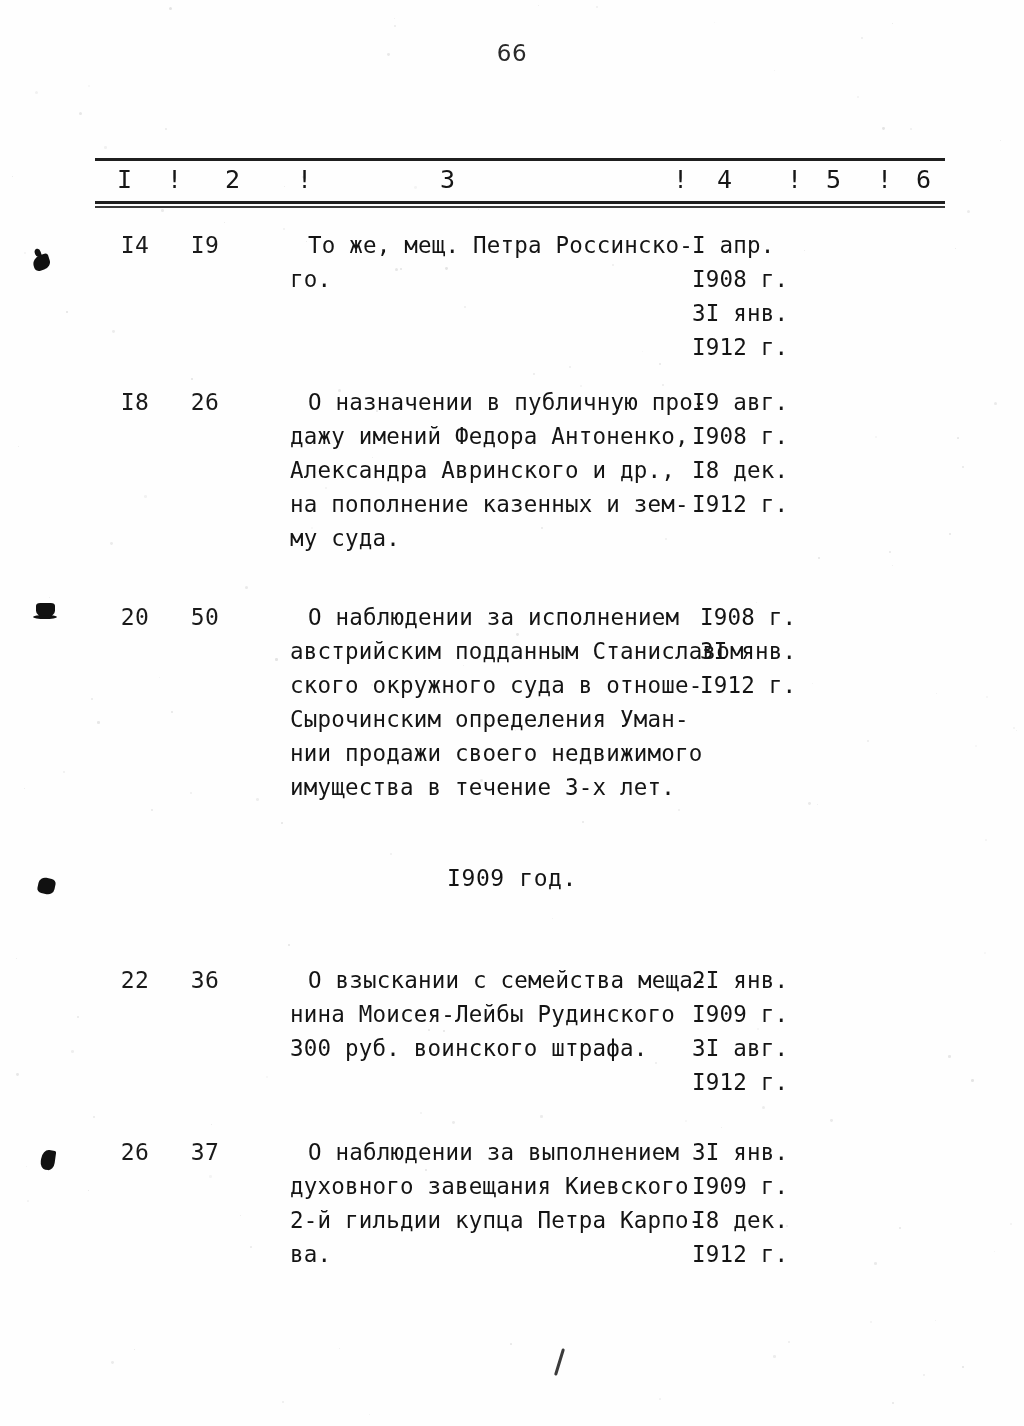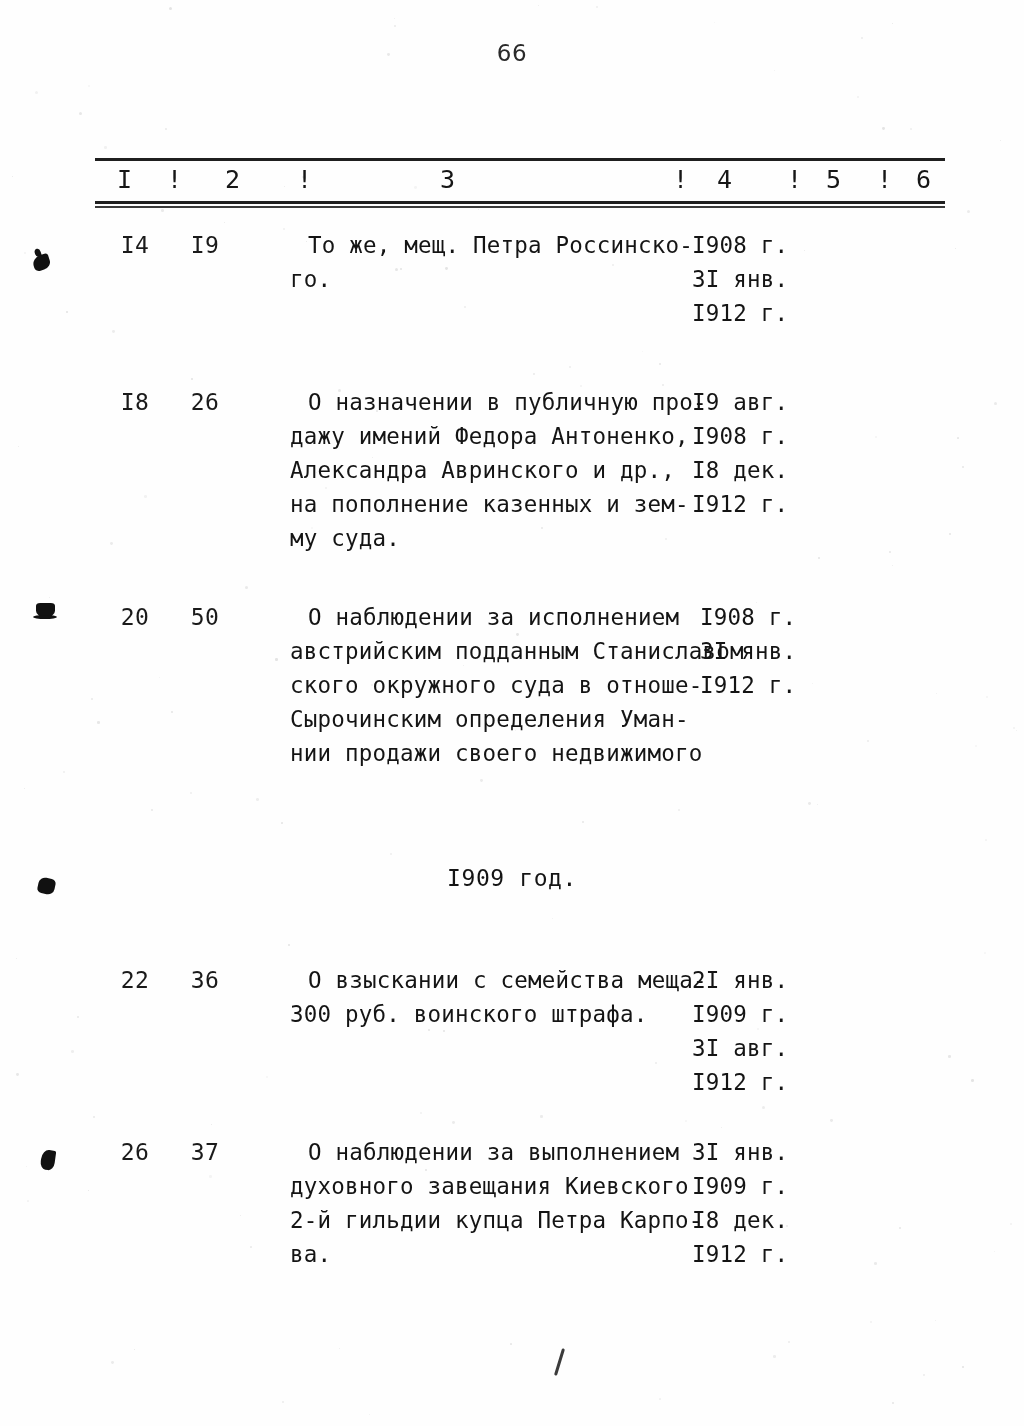--- a/index.html
+++ b/index.html
@@ -366,43 +366,43 @@
       <span style="left:731px">5</span>
       <span style="left:782px">!</span>
       <span style="left:821px">6</span>
     </div>
   </div>
 
   <div class="entry" style="top:228px">
     <div class="col-num1">I4</div>
     <div class="col-num2">I9</div>
     <div class="col-desc indent-first"><div>То же, мещ. Петра Россинско-</div><div>го.</div></div>
-    <div class="col-dates"><div>I908 г.</div><div>3I янв.</div><div>I912 г.</div></div>
+    <div class="col-dates"><div>I апр.</div><div>I908 г.</div><div>3I янв.</div><div>I912 г.</div></div>
   </div>
 
   <div class="entry" style="top:385px">
     <div class="col-num1">I8</div>
     <div class="col-num2">26</div>
     <div class="col-desc indent-first"><div>О назначении в публичную про-</div><div>дажу имений Федора Антоненко,</div><div>Александра Авринского и др.,</div><div>на пополнение казенных и зем-</div><div>му суда.</div></div>
     <div class="col-dates"><div>I9 авг.</div><div>I908 г.</div><div>I8 дек.</div><div>I912 г.</div></div>
   </div>
 
   <div class="entry" style="top:600px">
     <div class="col-num1">20</div>
     <div class="col-num2">50</div>
-    <div class="col-desc indent-first" style="width:420px"><div>О наблюдении за исполнением</div><div>австрийским подданным Станиславом</div><div>ского окружного суда в отноше-</div><div>Сырочинским определения Уман-</div><div>нии продажи своего недвижимого</div></div>
+    <div class="col-desc indent-first" style="width:420px"><div>О наблюдении за исполнением</div><div>австрийским подданным Станиславом</div><div>ского окружного суда в отноше-</div><div>Сырочинским определения Уман-</div><div>нии продажи своего недвижимого</div><div>имущества в течение 3-х лет.</div></div>
     <div class="col-dates shift"><div>I908 г.</div><div>3I янв.</div><div>I912 г.</div></div>
   </div>
 
   <div id="year-heading" style="top:865px">I909 год.</div>
 
   <div class="entry" style="top:963px">
     <div class="col-num1">22</div>
     <div class="col-num2">36</div>
-    <div class="col-desc indent-first"><div>О взыскании с семейства меща-</div><div>300 руб. воинского штрафа.</div></div>
+    <div class="col-desc indent-first"><div>О взыскании с семейства меща-</div><div>нина Моисея-Лейбы Рудинского</div><div>300 руб. воинского штрафа.</div></div>
     <div class="col-dates"><div>2I янв.</div><div>I909 г.</div><div>3I авг.</div><div>I912 г.</div></div>
   </div>
 
   <div class="entry" style="top:1135px">
     <div class="col-num1">26</div>
     <div class="col-num2">37</div>
     <div class="col-desc indent-first"><div>О наблюдении за выполнением</div><div>духовного завещания Киевского</div><div>2-й гильдии купца Петра Карпо-</div><div>ва.</div></div>
     <div class="col-dates"><div>3I янв.</div><div>I909 г.</div><div>I8 дек.</div><div>I912 г.</div></div>
   </div>
 

